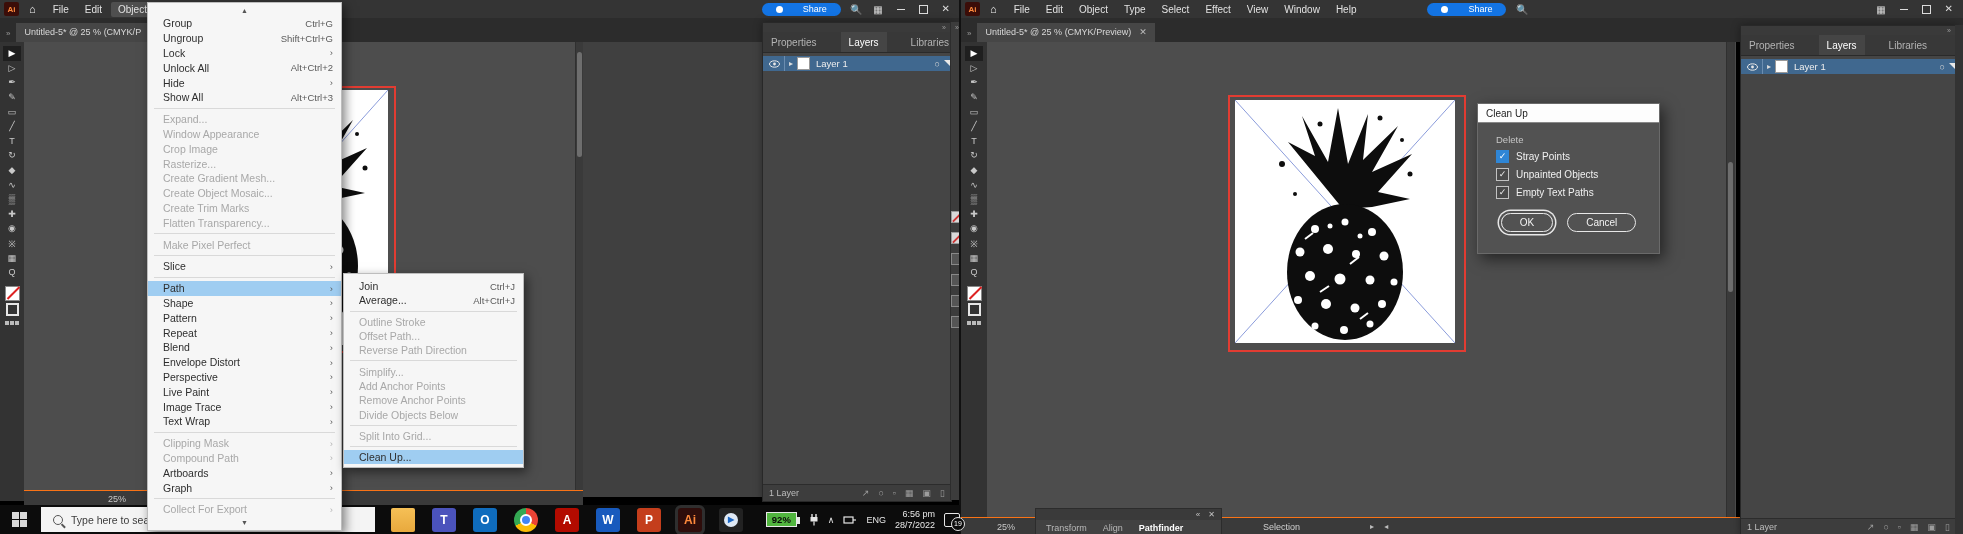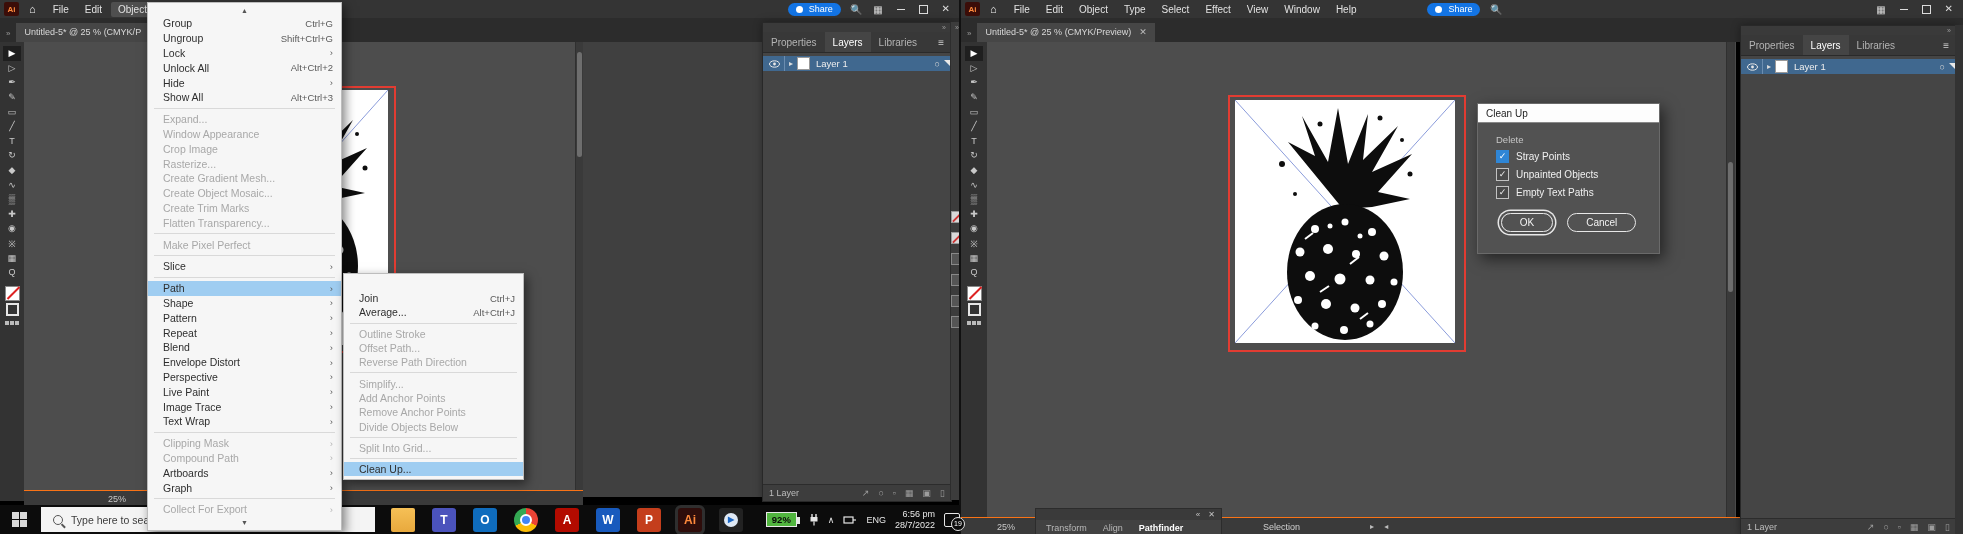--- a/index.html
+++ b/index.html
@@ -6,21 +6,21 @@
   #root{position:relative;width:1963px;height:534px;overflow:hidden;background:#000000;font-size:10px;color:#ddd;}
   .abs{position:absolute;}
   
   .titlebar{background:#343434;display:flex;align-items:center;}
   .ai-logo{width:15px;height:14px;background:#3b0d08;color:#ff8a3c;font-weight:bold;font-size:8px;display:flex;align-items:center;justify-content:center;border-radius:2px;margin:0 6px 0 4px;}
   .home-icon{color:#e8e8e8;font-size:11px;margin:0 10px 0 4px;}
   .menubar{display:flex;gap:2px;}
   .menu-top{padding:2px 7px;font-size:10px;color:#e2e2e2;cursor:default;}
   .menu-top.active{background:#4f4f4f;border-radius:2px;}
   .tb-right{margin-left:auto;display:flex;align-items:center;gap:10px;padding-right:6px;}
-  .share-btn{background:#1374e4;color:#fff;height:13px;border-radius:7px;display:flex;align-items:center;gap:6px;padding:0 8px;font-size:9px;}
+  .share-btn{background:#1374e4;color:#fff;height:13px;border-radius:7px;display:flex;align-items:center;gap:20px;padding:0 14px;font-size:9px;}
   .share-avatar{width:7px;height:7px;border-radius:50%;background:#fff;}
   .tb-ic{color:#d8d8d8;font-size:10px;}
   .wc{display:flex;gap:14px;align-items:center;padding:0 4px;}
   .wc-min{width:8px;height:1px;background:#dcdcdc;}
   .wc-max{width:7px;height:7px;border:1px solid #dcdcdc;}
   .wc-close{color:#dcdcdc;font-size:10px;line-height:10px;}
   
   .tabbar{background:#2c2c2c;display:flex;align-items:flex-end;}
   .chev2{color:#9a9a9a;font-size:8px;padding:0 6px 4px 6px;}
   .doctab{background:#464646;color:#d9d9d9;font-size:9px;padding:4px 8px 5px 8px;display:flex;gap:8px;align-items:center;white-space:nowrap;overflow:hidden;}
@@ -48,21 +48,21 @@
   .sub .menu-item{height:14.3px;}
   .menu-item .lab{flex:1;white-space:nowrap;}
   .menu-item .rt{color:#5a5a5a;font-size:9.5px;margin-left:14px;}
   .menu-item.disabled{color:#a8a8a8;}
   .menu-item.disabled .rt{color:#b5b5b5;}
   .menu-item.hilite{background:#9fcdf1;}
   .menu-sep{height:1px;background:#d9d9d9;margin:3px 6px;}
   
   .panel{background:#454545;border:1px solid #282828;box-shadow:0 0 8px rgba(0,0,0,.35);}
   .panel-head{height:9px;display:flex;justify-content:flex-end;align-items:center;background:#3a3a3a;color:#9a9a9a;font-size:7px;padding-right:5px;}
-  .panel-tabs{height:20px;display:flex;align-items:stretch;background:#383838;border-bottom:1px solid #2a2a2a;font-size:10px;color:#b4b4b4;}
+  .panel-tabs{height:20px;display:flex;align-items:stretch;background:#383838;border-bottom:1px solid #2a2a2a;font-size:10px;color:#b4b4b4;gap:16px;}
   .ptab{display:flex;align-items:center;padding:0 8px;}
   .ptab.active{background:#454545;color:#fff;}
   .ptab-menu{margin-left:auto;display:flex;align-items:center;padding:0 7px;color:#cfcfcf;font-size:10px;}
   .layer-row{height:15px;background:#40688f;display:flex;align-items:center;margin-top:3px;color:#eee;font-size:9.5px;}
   .lr-eye{margin:0 4px 0 6px;display:flex;}
   .lr-bar{width:1px;height:15px;background:#6b8db0;margin-right:4px;}
   .lr-chev{color:#dcdcdc;font-size:8px;margin-right:4px;}
   .lr-swatch{width:11px;height:11px;background:#fff;border:1px solid #999;margin-right:6px;}
   .lr-target{margin-left:auto;color:#d5d5d5;font-size:9px;margin-right:4px;}
   .lr-corner{width:0;height:0;border-left:7px solid transparent;border-top:7px solid #e8e8e8;}
@@ -455,21 +455,21 @@
         </div>
         <div class="menu-sep"></div>
         <div class="menu-item disabled">
           <span class="lab">Collect For Export</span>
           <span class="rt">›</span>
         </div>
       </div>
     <div class="scrollcue">▼</div>
   </div>
 
-  <div class="abs ddmenu sub" style="left:343px;top:273px;width:179px;height:188px;z-index:31;padding-top:17px;">
+  <div class="abs ddmenu sub" style="left:343px;top:273px;width:179px;height:188px;z-index:31;padding-top:5px;">
     <div id="path-submenu-items">
         <div class="menu-item">
           <span class="lab">Join</span>
           <span class="rt">Ctrl+J</span>
         </div>
         <div class="menu-item">
           <span class="lab">Average...</span>
           <span class="rt">Alt+Ctrl+J</span>
         </div>
         <div class="menu-sep"></div>

